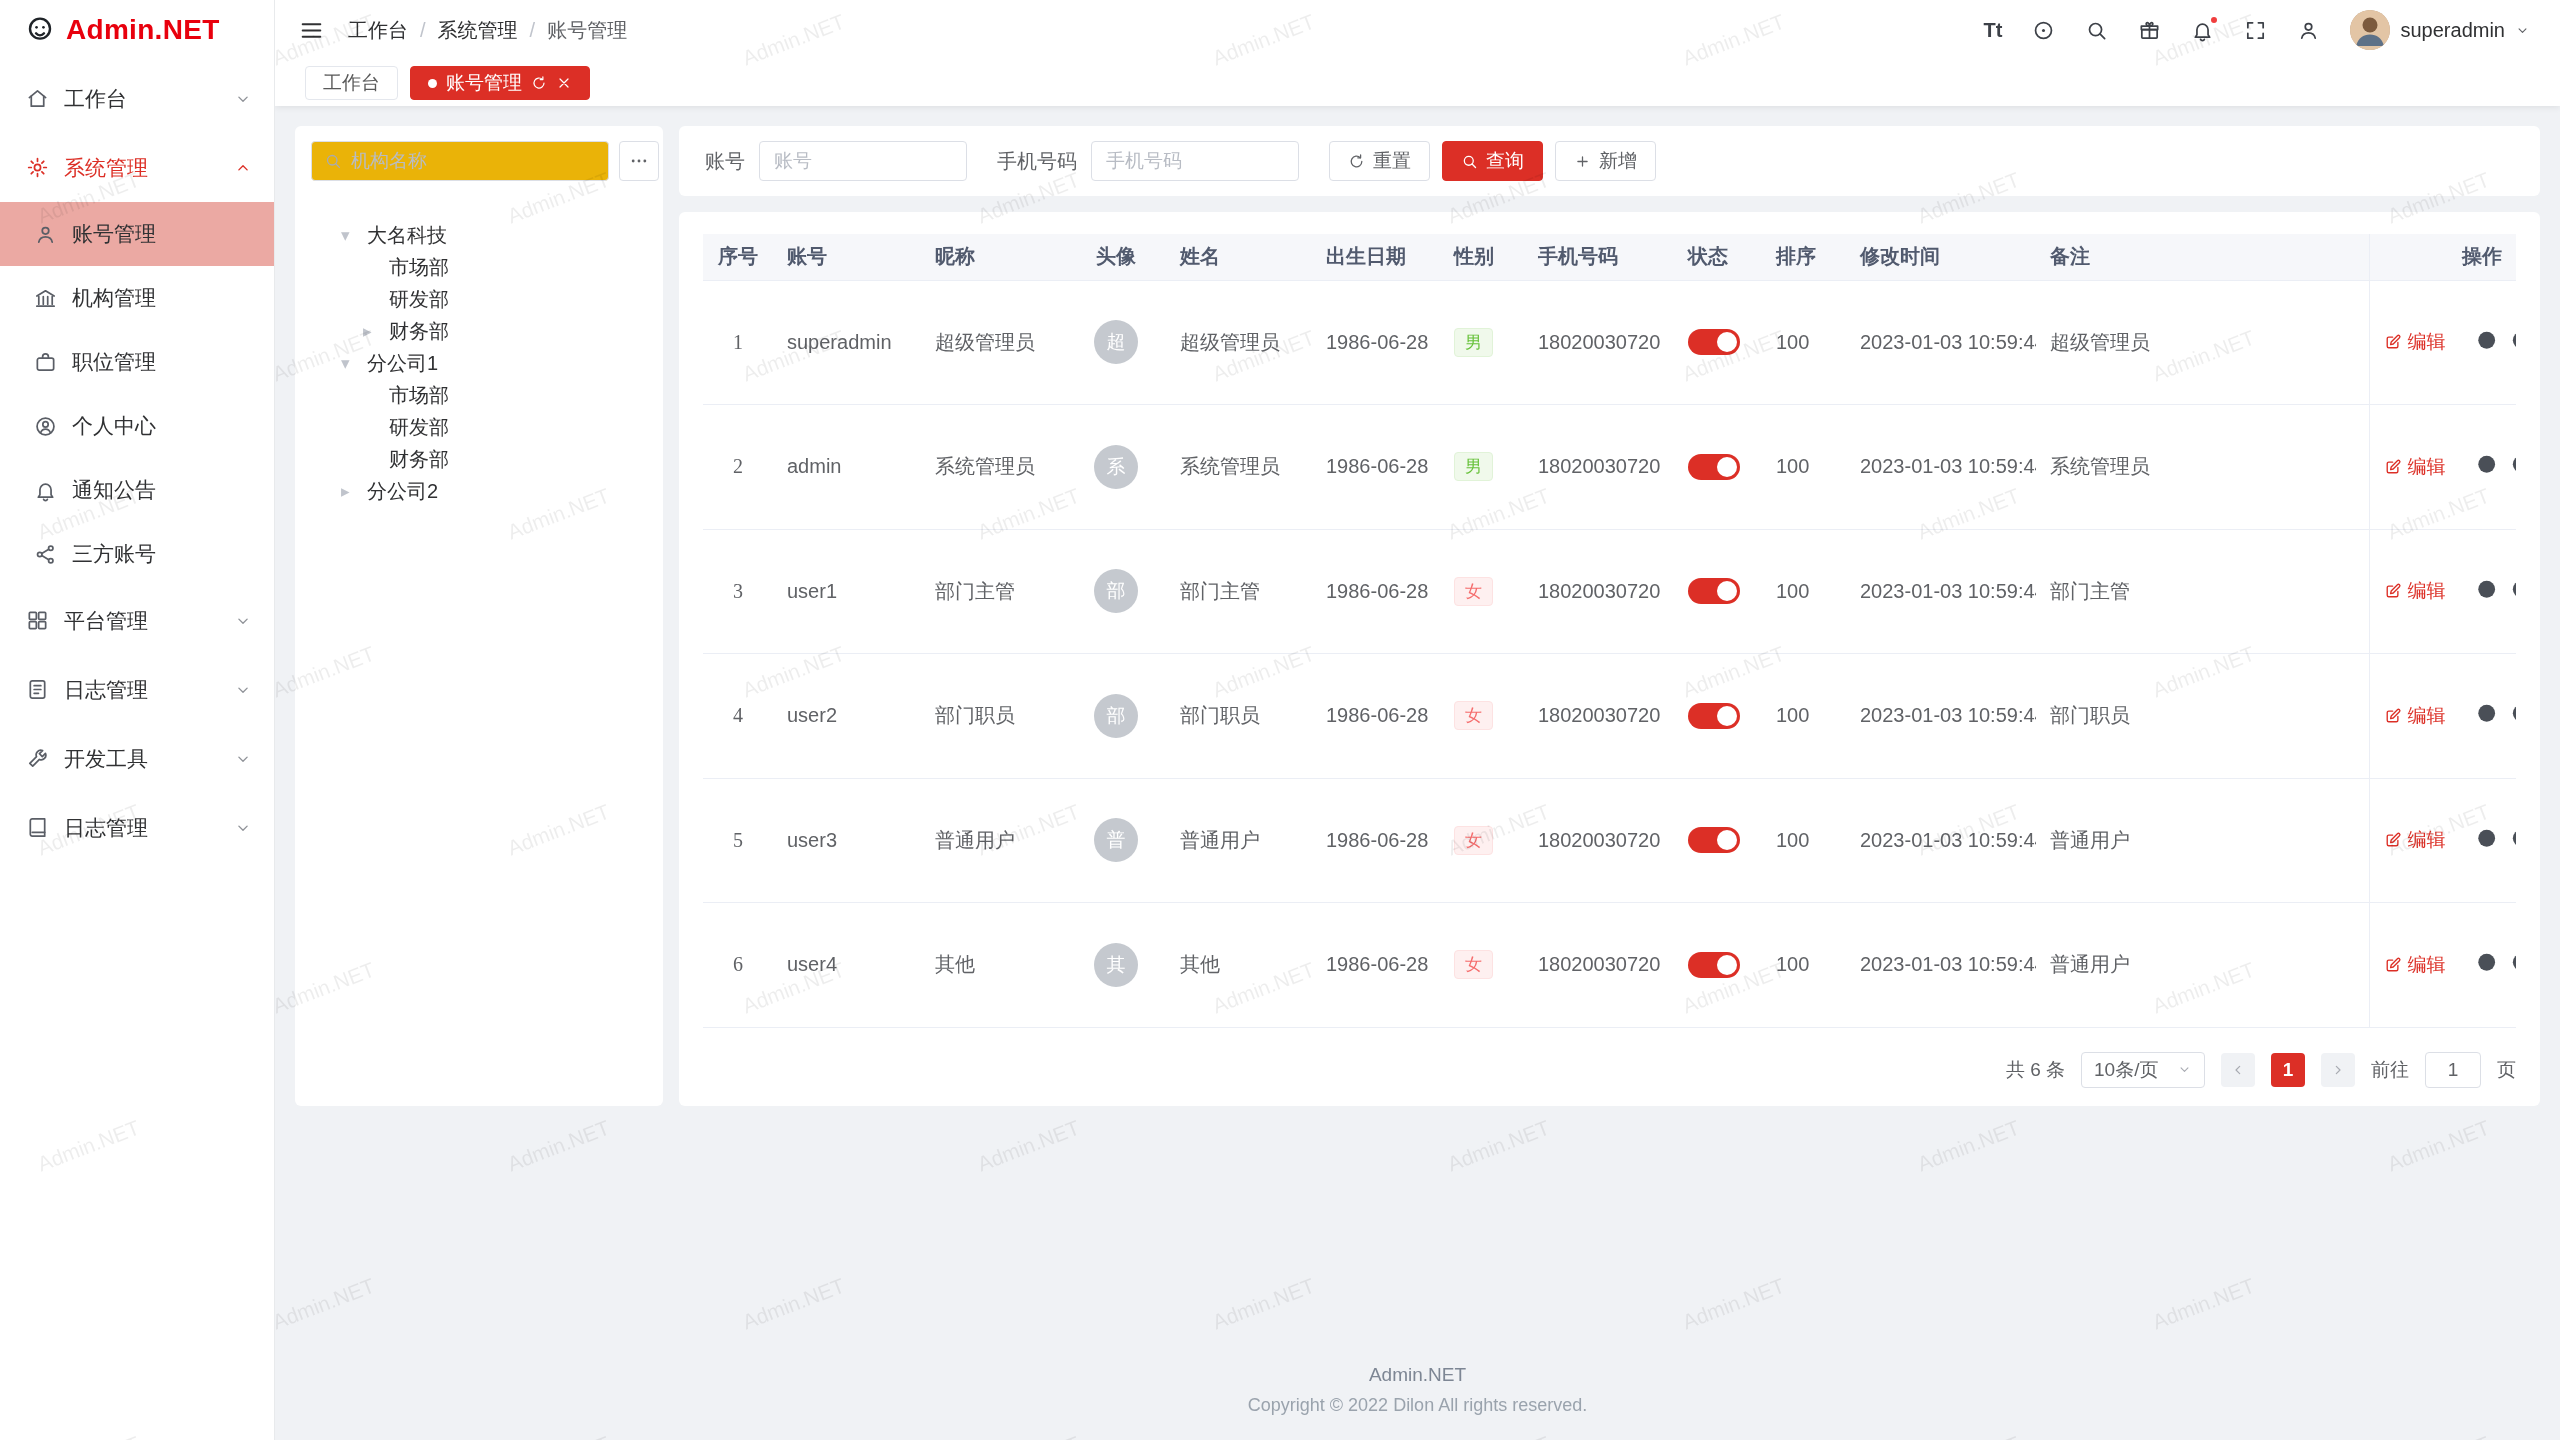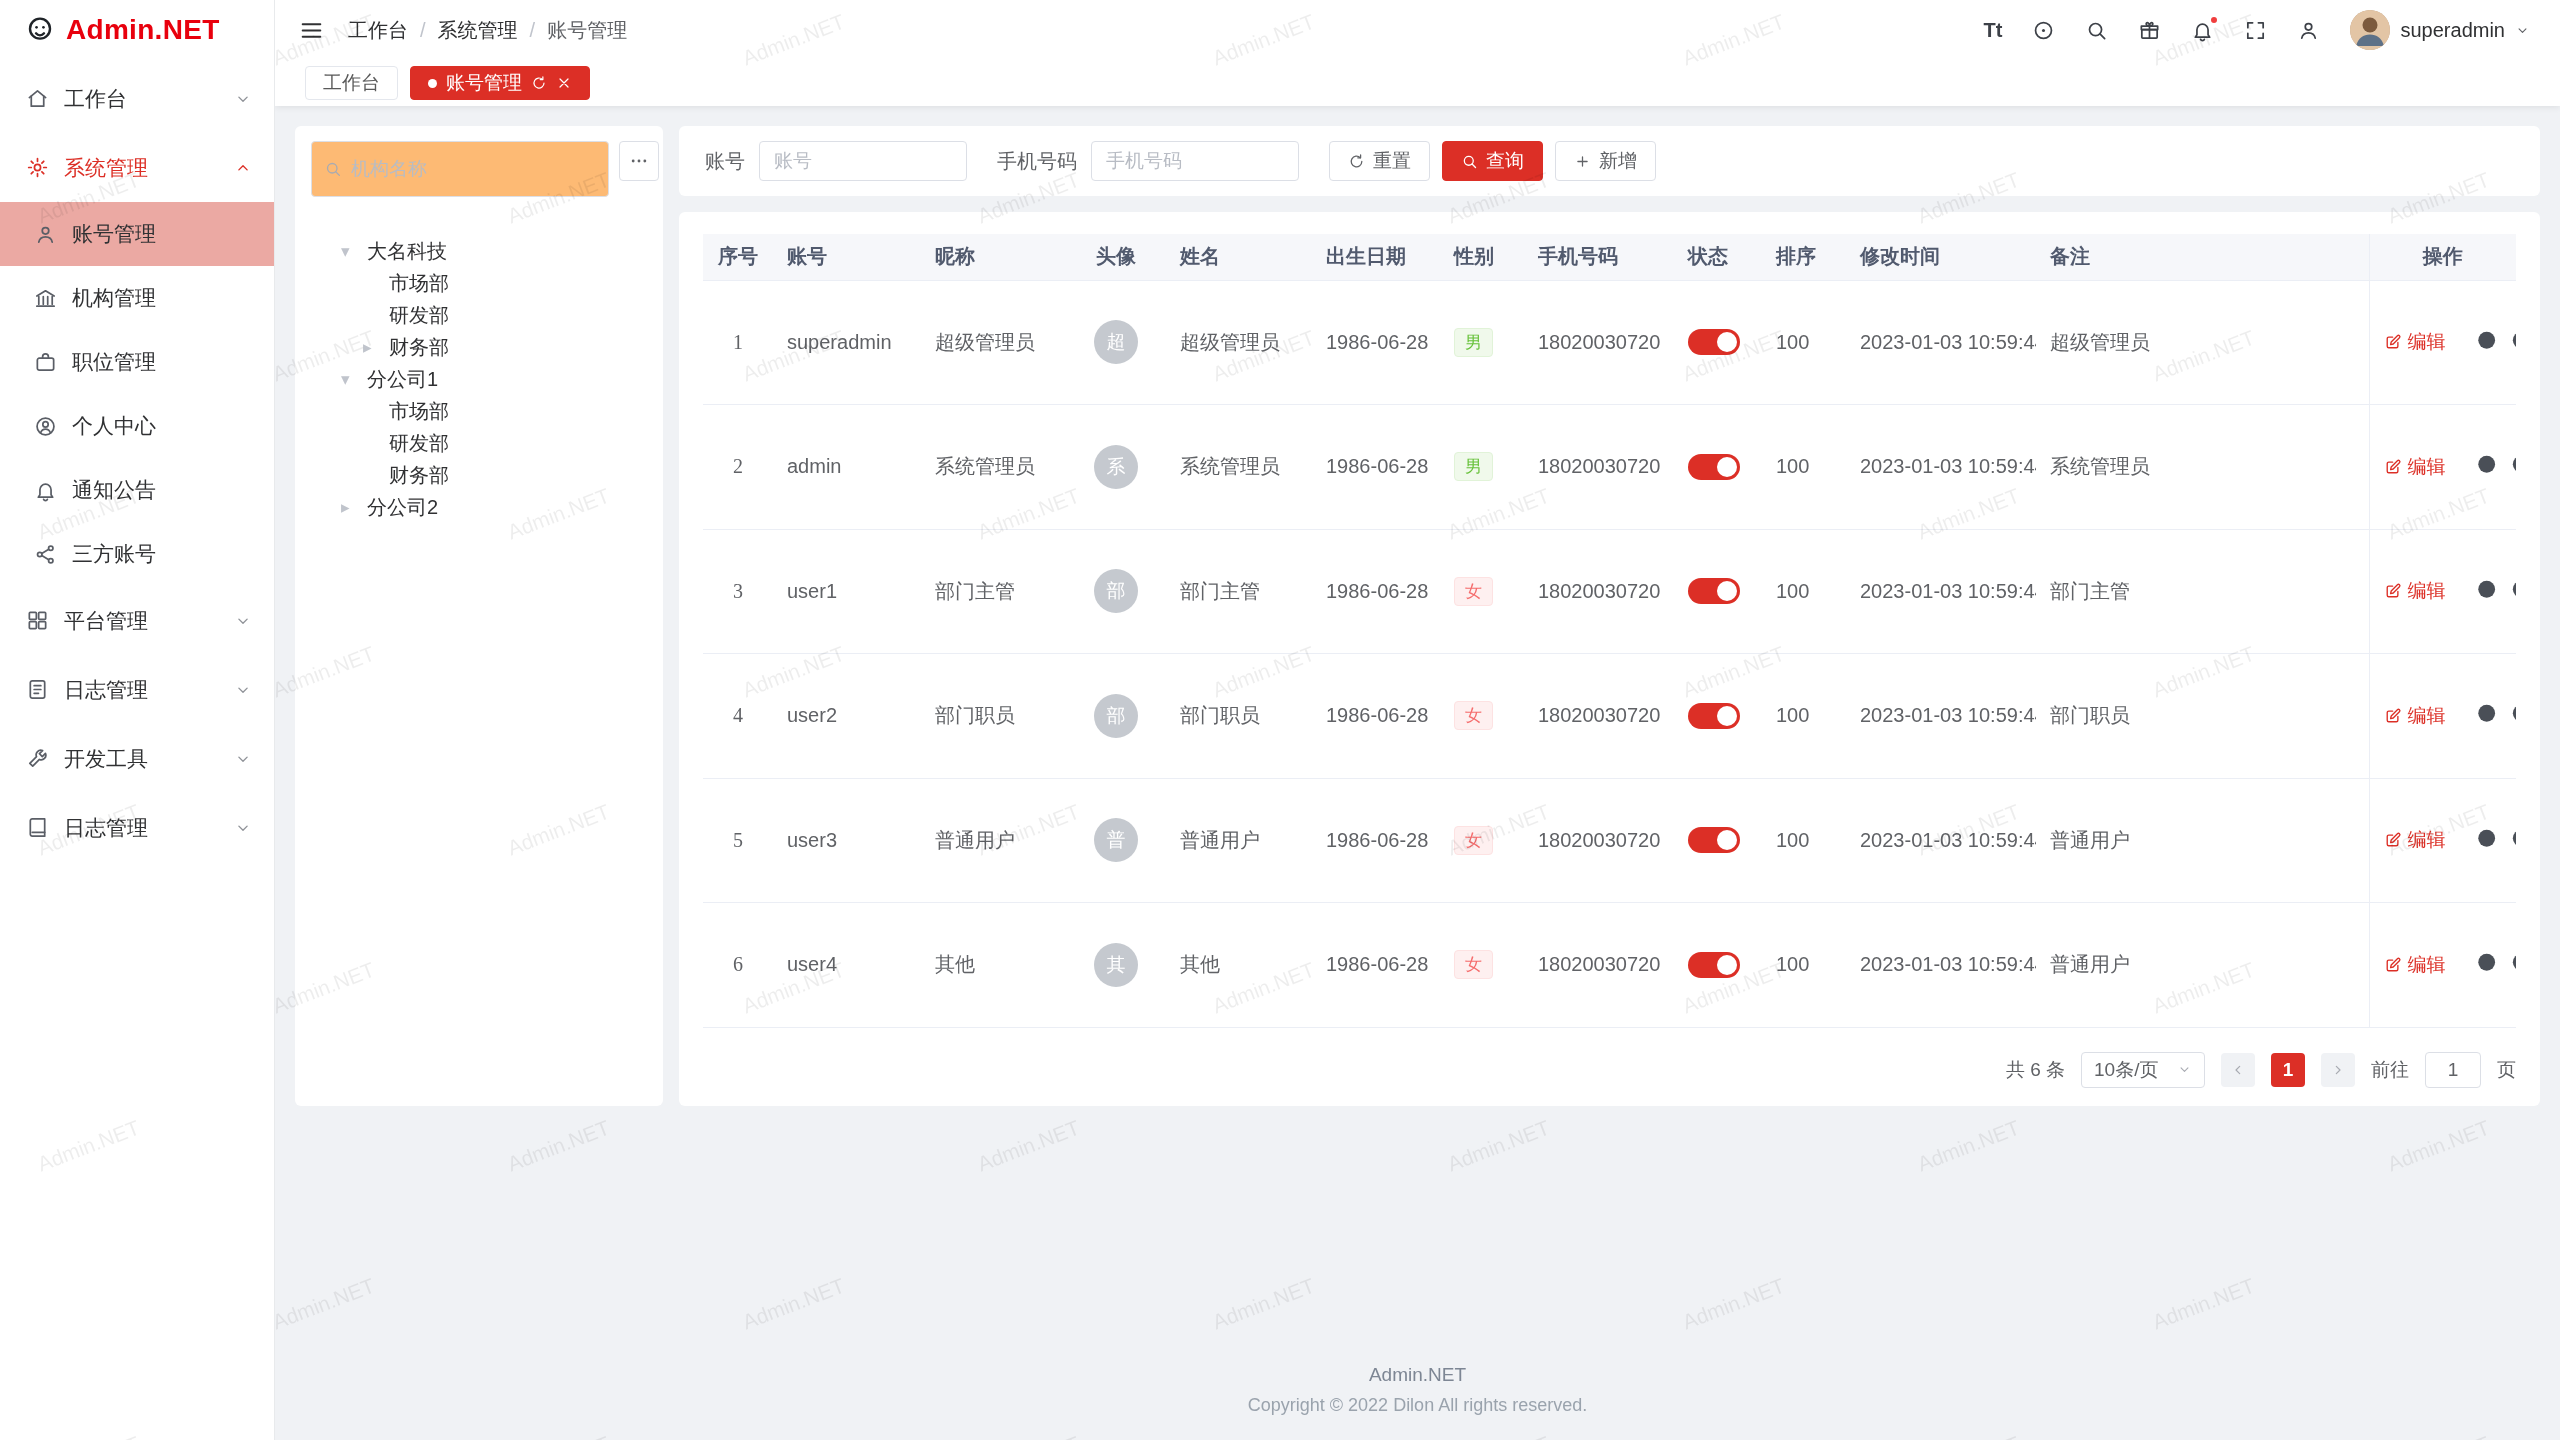--- a/index.html
+++ b/index.html
@@ -56,21 +56,21 @@
   .tab{height:34px;display:inline-flex;align-items:center;gap:9px;padding:0 17px;border:1px solid #e4e7ed;border-radius:4px;background:#fff;font-size:19px;color:#595959;cursor:pointer;}
   .tab.active{background:var(--primary);border-color:var(--primary);color:#fff;}
   .tab-dot{width:9px;height:9px;border-radius:50%;background:#fff;}
   .t-ic{width:16px;height:16px;}
 
   .content{display:flex;padding:20px;gap:16px;align-items:stretch;}
 
   
   .org-card{width:368px;background:#fff;border-radius:6px;padding:15px 16px;flex-shrink:0;}
   .org-search-row{display:flex;gap:10px;}
-  .org-search{flex:1;height:56px;border:1px solid var(--border);border-radius:4px;display:flex;align-items:center;padding:0 12px;gap:9px;background:#fdba74;}
+  .org-search{flex:1;height:40px;border:1px solid var(--border);border-radius:4px;display:flex;align-items:center;padding:0 12px;gap:9px;background:#eab308;}
   .os-ic{width:18px;height:18px;color:#a8abb2;flex-shrink:0;}
   .org-search input{border:none;outline:none;flex:1;min-width:0;font-size:19px;color:var(--text);background:transparent;}
   .org-search input::placeholder{color:#b8bcc4;}
   .more-btn{width:40px;height:40px;border:1px solid var(--border);border-radius:4px;display:flex;align-items:center;justify-content:center;color:var(--text2);cursor:pointer;background:#fff;flex-shrink:0;}
   .more-btn span{width:20px;height:20px;}
   .tree{margin-top:38px;font-size:20px;}
   .tree-node{height:32px;display:flex;align-items:center;cursor:pointer;color:var(--text);white-space:nowrap;}
   .tree-node.lvl0{padding-left:30px;}
   .tree-node.lvl1{padding-left:52px;}
   .tree-caret{width:26px;color:#c0c4cc;font-size:17px;flex-shrink:0;}
@@ -87,21 +87,21 @@
   .btn-reset{margin-left:30px;}
   .btn-query{background:var(--primary);border-color:var(--primary);color:#fff;margin-left:12px;}
   .btn-add{margin-left:12px;}
 
   .table-card{background:#fff;border-radius:6px;padding:22px 24px 18px;display:flex;flex-direction:column;}
   table{width:100%;border-collapse:collapse;table-layout:fixed;font-size:20px;color:var(--text2);}
   thead th{background:#f6f7fa;height:46px;font-weight:bold;color:#515a6e;text-align:left;padding:0 14px;border-bottom:1px solid var(--line);white-space:nowrap;overflow:hidden;}
   tbody td{height:52px;padding:0 14px;border-bottom:1px solid var(--line);white-space:nowrap;overflow:hidden;}
   th:first-child,td:first-child{text-align:center;font-family:Liberation Serif, serif;}
   th:nth-child(4),td:nth-child(4){text-align:center;}
-  th:last-child,td:last-child{border-left:1px solid var(--line);text-align:center;}
+  th:last-child,td:last-child{border-left:1px solid var(--line);text-align:right;}
   .avatar-chip{width:44px;height:44px;border-radius:50%;background:#c5c9cf;color:#fff;display:inline-flex;align-items:center;justify-content:center;font-size:19px;vertical-align:middle;}
   .badge{display:inline-block;padding:1px 10px;border-radius:4px;font-size:17px;line-height:25px;}
   .badge.male{background:#f0f9eb;color:#67c23a;border:1px solid #e1f3d8;}
   .badge.female{background:#fef0f0;color:#f56c6c;border:1px solid #fde2e2;}
   .switch{width:52px;height:26px;border-radius:13px;background:var(--primary);position:relative;display:inline-block;vertical-align:middle;cursor:pointer;}
   .switch::after{content:"";position:absolute;right:3px;top:3px;width:20px;height:20px;border-radius:50%;background:#fff;}
   .edit-link{color:var(--primary);display:inline-flex;align-items:center;gap:6px;font-size:19px;cursor:pointer;vertical-align:middle;}
   .edit-ic{width:18px;height:18px;}
   .dots{width:22px;height:22px;color:#4a4f57;margin-left:16px;cursor:pointer;vertical-align:middle;}
 

